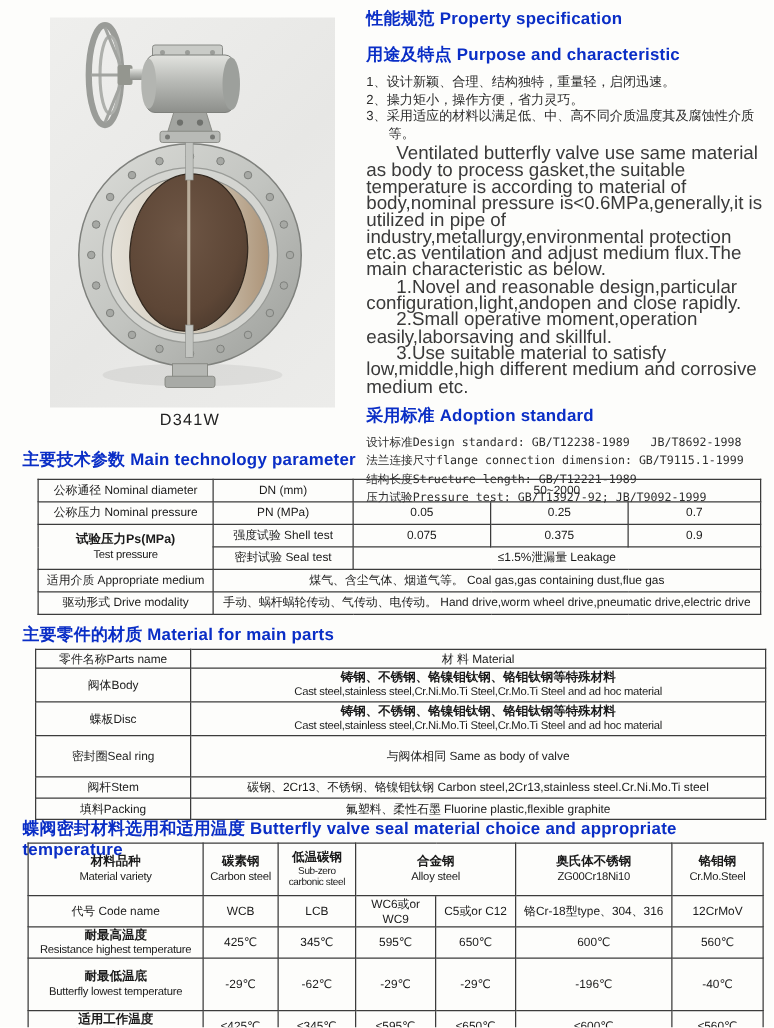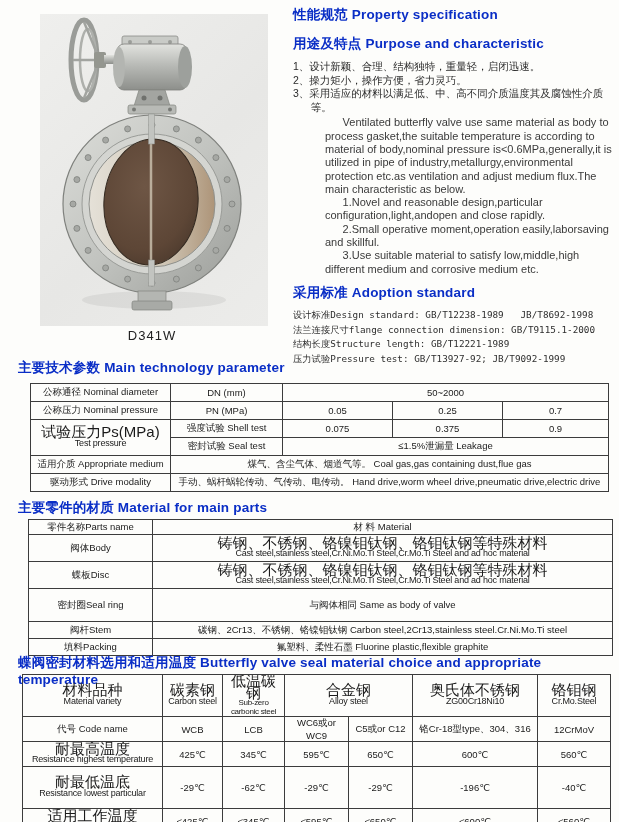--- a/index.html
+++ b/index.html
@@ -19,38 +19,38 @@
     font-size:13px; letter-spacing:1px; color:#222; font-family:"Liberation Sans",sans-serif; }
   
   .right-col { position:absolute; left:293px; top:6px; width:320px; }
   .h-blue { color:#0a2ec6; font-weight:bold; font-size:13.5px; letter-spacing:0.2px;
     font-family:"Liberation Sans","DejaVu Sans",sans-serif; }
   .right-col .h1 { margin-bottom:11px; }
   .right-col .h2 { margin-bottom:7px; }
   .cn { font-size:10.5px; line-height:13.6px; color:#2b2b2b; }
   .cn.lead { text-indent:2em; }
   .cn.item { padding-left:1.7em; text-indent:-1.7em; }
-  .en { font-size:11px; line-height:13.3px; color:#3a3a3a;margin-left:32px; }
+  .en { font-size:15px; line-height:13.3px; color:#3a3a3a; }
   .en.ind { text-indent:1.6em; }
   .en-block { margin-top:2px; margin-bottom:8px; }
   .h3 { margin-bottom:6px; }
   .std { font-family:"DejaVu Sans Mono","Liberation Mono",monospace;
     font-size:9.3px; line-height:14.6px; color:#2e2e2e; white-space:pre; }
   
   .sec { position:absolute; left:18px; }
   
   table { border-collapse:collapse; table-layout:fixed; position:absolute;
     font-size:9.5px; color:#1a1a1a; }
   td { border:1px solid #3c3c3c; text-align:center; vertical-align:middle;
     padding:0 2px; overflow:hidden; }
   .t1 { left:30px; top:383px; width:578px; }
   .t1 tr { height:18px; }
   .t2 { left:28px; top:519px; width:584px; }
   .t3 { left:22px; top:674px; width:588px; }
-  .cell-cn { font-size:15px; line-height:11.5px; }
+  .cell-cn { font-size:10px; line-height:11.5px;font-weight:bold; }
   .cell-en { font-size:9px;  line-height:11px; letter-spacing:-0.2px; }
   .small-en { font-size:8px; line-height:9px; letter-spacing:-0.3px; }
   .t3 .hd { line-height:11.5px;margin-left:40px; }
 </style>
 </head>
 <body>
 
 <div class="page">
 
   <div class="photo-area">
@@ -163,21 +163,21 @@
     <div class="cn item">2、操力矩小，操作方便，省力灵巧。</div>
     <div class="cn item">3、采用适应的材料以满足低、中、高不同介质温度其及腐蚀性介质等。</div>
     <div class="en-block">
       <div class="en ind">Ventilated butterfly valve use same material as body to process gasket,the suitable temperature is according to material of body,nominal pressure is&lt;0.6MPa,generally,it is utilized in pipe of industry,metallurgy,environmental protection etc.as ventilation and adjust medium flux.The main characteristic as below.</div>
       <div class="en ind">1.Novel and reasonable design,particular configuration,light,andopen and close rapidly.</div>
       <div class="en ind">2.Small operative moment,operation easily,laborsaving and skillful.</div>
       <div class="en ind">3.Use suitable material to satisfy low,middle,high different medium and corrosive medium etc.</div>
     </div>
     <div class="h-blue h3">采用标准 Adoption standard</div>
     <div class="std">设计标准Design standard: GB/T12238-1989   JB/T8692-1998</div>
-    <div class="std">法兰连接尺寸flange connection dimension: GB/T9115.1-2000</div>
+    <div class="std">法兰连接尺寸flange connection dimension: GB/T9115.1-1999</div>
     <div class="std">结构长度Structure length: GB/T12221-1989</div>
     <div class="std">压力试验Pressure test: GB/T13927-92; JB/T9092-1999</div>
   </div>
 
   <div class="sec h-blue" style="top:359px;">主要技术参数 Main technology parameter</div>
 
   <table class="t1">
     <colgroup>
         <col style="width:140px">
         <col style="width:112px">
@@ -321,21 +321,21 @@
       <td>425℃</td>
       <td>345℃</td>
       <td>595℃</td>
       <td>650℃</td>
       <td>600℃</td>
       <td>560℃</td>
     </tr>
     <tr style="height:42px;">
       <td>
         <div class="cell-cn">耐最低温底</div>
-        <div class="cell-en">Resistance lowest particular</div>
+        <div class="cell-en">Butterfly lowest temperature</div>
       </td>
       <td>-29℃</td>
       <td>-62℃</td>
       <td>-29℃</td>
       <td>-29℃</td>
       <td>-196℃</td>
       <td>-40℃</td>
     </tr>
     <tr style="height:25px;">
       <td>

